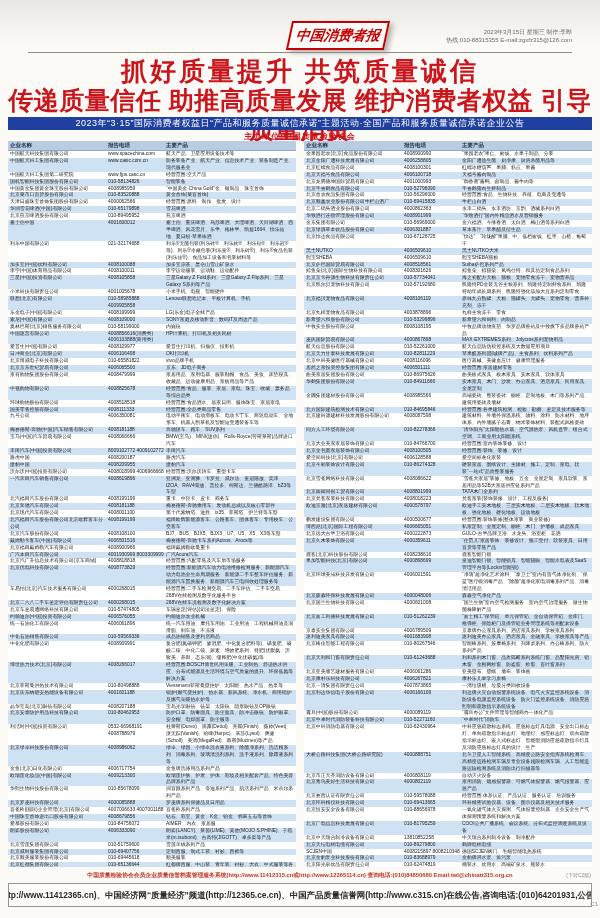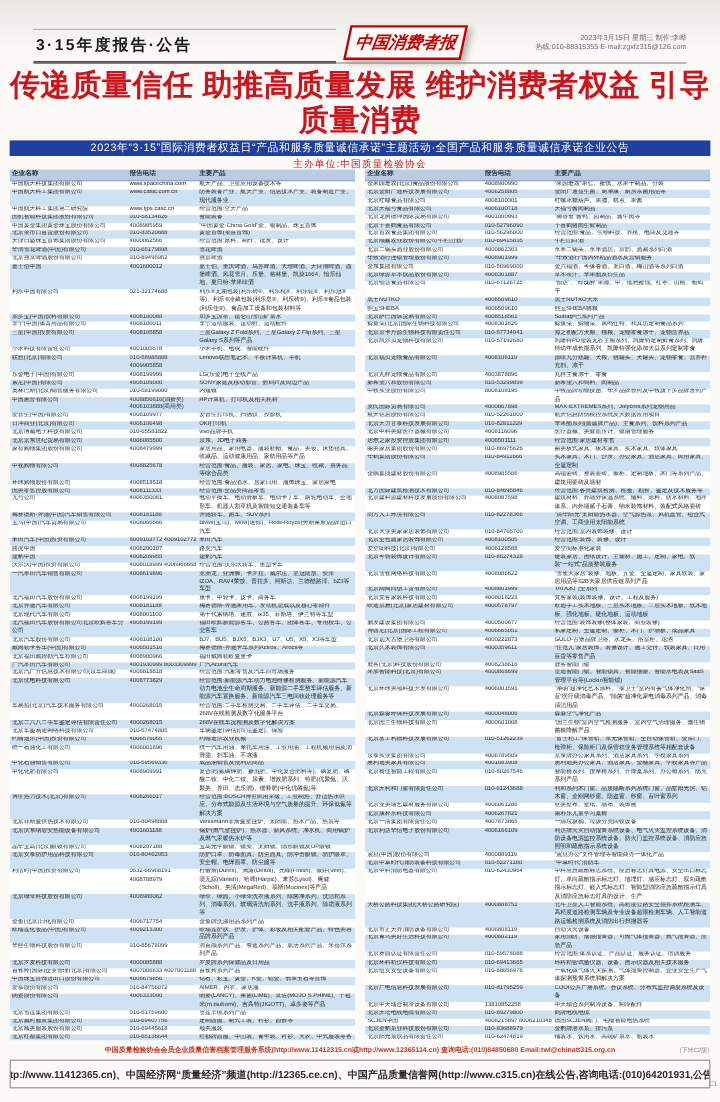--- a/index.html
+++ b/index.html
@@ -38,21 +38,21 @@
   .headline .h2{font-size:25px;line-height:29px;letter-spacing:0.5px;}
   
   .banner{
     position:absolute;top:117px;left:8px;right:8px;height:13px;
     background:#20409f;color:#ffffff;text-align:center;
     font-size:9px;line-height:13px;font-weight:normal;letter-spacing:0.5px;
     white-space:nowrap;overflow:hidden;
   }
   .organizer{
     position:absolute;top:131px;left:0;right:0;text-align:center;
-    color:#c9151b;font-size:8px;font-weight:normal;letter-spacing:1px;
+    color:#c9151b;font-size:8px;font-weight:bold;letter-spacing:1px;
   }
   
   .tbl{
     position:absolute;top:141px;left:8px;right:8px;height:726px;
     display:flex;gap:8px;overflow:hidden;
   }
   .half{flex:1;overflow:hidden;background:#ffffff;}
   .trow{display:flex;align-items:stretch;}
   .trow.alt{background:#cfe2f4;}
   .thead{background:#b9cce2;border-bottom:1px solid #8fa8c8;}
@@ -73,34 +73,34 @@
     display:flex;align-items:center;justify-content:center;
     font-size:8.4px;font-weight:bold;color:#2b2b2b;letter-spacing:0;white-space:nowrap;overflow:hidden;
   }
   .page-marker{position:absolute;top:901px;right:2px;font-size:6px;color:#8f8f8f;}
 </style>
 </head>
 <body>
 
 <div class="page">
 
-  <div class="hdr-title">3·15年度报告·公告</div>
 
   <div class="masthead">
     <span>中国消费者报</span>
   </div>
 
   <div class="hdr-right">
     <div>2023年3月15日 星期三 制作:李晔</div>
     <div>热线:010-88315355 E-mail:zgxfz315@126.com</div>
   </div>
 
   <div class="hdr-rule"></div>
 
   <div class="headline">
+    <div class="h1">抓好质量提升 共筑质量诚信</div>
     <div class="h2">传递质量信任 助推高质量发展 维护消费者权益 引导质量消费</div>
   </div>
 
   <div class="banner">2023年“3·15”国际消费者权益日“产品和服务质量诚信承诺”主题活动·全国产品和服务质量诚信承诺企业公告</div>
 
   <div class="organizer">主办单位:中国质量检验协会</div>
 
   <div class="tbl">
     <div class="half" id="half-left">
         <div class="trow thead">

